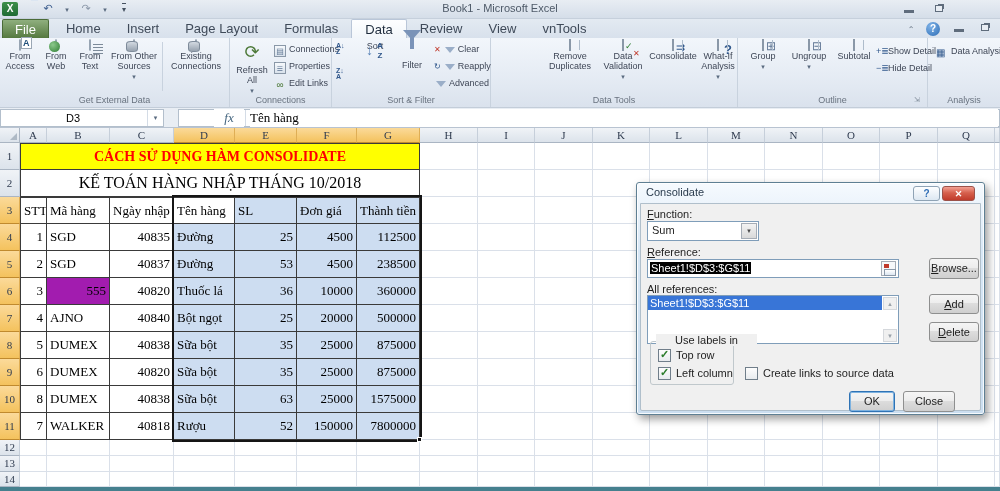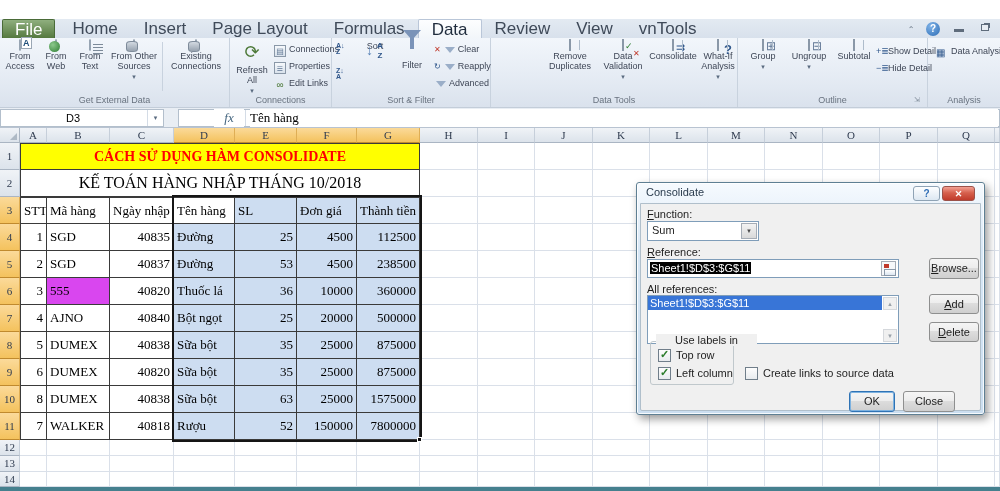--- a/index.html
+++ b/index.html
@@ -23,21 +23,21 @@
   .qat-custom::after { content:"▾"; font-size:8px; color:#44505F; border-top:1px solid #44505F; padding-top:1px; }
   .tb-title { position:absolute; left:0; right:0; top:2px; text-align:center; font-size:11px; color:#4E5A68; }
   .wbtn { position:absolute; top:2px; width:24px; height:14px; }
   .g-min { position:absolute; left:6px; top:8px; width:10px; height:3px; background:#5F6C7C; }
   .g-restore { position:absolute; left:7px; top:3px; width:8px; height:7px; border:1px solid #5F6C7C; background:#E8EDF3; box-shadow:2px -2px 0 -1px #5F6C7C; }
 
   
   .tabsrow { position:absolute; left:0; top:19px; width:1000px; height:19px;
     background:linear-gradient(#E3EAF2,#D8E1EC); }
   .tabs { position:absolute; left:2px; top:0; height:19px; display:flex; }
-  .tab { padding:0 13px; font-size:17px; color:#3F4A59; line-height:19px; }
+  .tab { padding:0 13px; font-size:13px; color:#3F4A59; line-height:19px; }
   .tab.filetab { background:linear-gradient(#8FAF7E,#55793F); color:#fff; border-radius:2px 2px 0 0;
     padding:0 12px; margin-right:4px; border:1px solid #4A6B38; border-bottom:none; }
   .tab.active { background:linear-gradient(#FDFEFF,#F2F6FA); border:1px solid #B9C6D8; border-bottom:none;
     border-radius:2px 2px 0 0; color:#1F2C3D; }
   .tr-controls { position:absolute; right:60px; top:3px; display:flex; gap:8px; align-items:center; }
   .rc-caret { width:14px; height:13px; color:#5F6C7C; font-size:8px; text-align:center; line-height:13px; }
   .rc-caret::after { content:"⌃"; }
   .rc-help { width:14px; height:14px; border-radius:50%; background:radial-gradient(circle at 35% 30%,#7FB3E8,#2E6DB5);
     color:#fff; font:bold 10px "Liberation Sans"; text-align:center; line-height:14px; }
   .rc-help::after { content:"?"; }
@@ -170,20 +170,38 @@
   .cb { display:inline-block; width:13px; height:13px; vertical-align:-3px; background:linear-gradient(#FDFDFD,#E8EBEE);
     border:1px solid #707E8A; position:relative; }
   .cb.checked::after { content:"✓"; position:absolute; left:1px; top:-2px; font:bold 11px "Liberation Sans"; color:#2C7D2C; }
   .cbl { margin-left:5px; font-size:11px; }
 </style>
 </head>
 <body>
 
 <div id="app">
 
+  <div class="titlebar">
+    <div class="qat">
+      <span class="xlogo"></span>
+      <span class="qbtn"><span class="i-save"></span></span>
+      <span class="qbtn i-undo"></span>
+      <span class="qbtn mini-arrow"></span>
+      <span class="qbtn i-redo"></span>
+      <span class="qbtn mini-arrow"></span>
+      <span class="qbtn qat-custom"></span>
+    </div>
+    <div class="tb-title">Book1 - Microsoft Excel</div>
+    <span class="wbtn" style="right:78px">
+        <span class="g-min"></span>
+      </span>
+    <span class="wbtn" style="right:48px">
+        <span class="g-restore"></span>
+      </span>
+  </div>
 
   <div class="tabsrow">
     <div class="tabs">
       <span class="tab filetab">File</span>
       <span class="tab">Home</span>
       <span class="tab">Insert</span>
       <span class="tab">Page Layout</span>
       <span class="tab">Formulas</span>
       <span class="tab active">Data</span>
       <span class="tab">Review</span>
@@ -638,21 +656,21 @@
       <div class="tc" style="left: 297px; top: 96px; width: 60px; height: 27px; line-height: 25px; background: rgb(205, 221, 241); text-align: right; z-index: 1;">4500</div>
       <div class="tc" style="left: 357px; top: 96px; width: 63px; height: 27px; line-height: 25px; background: rgb(205, 221, 241); text-align: right; z-index: 1;">112500</div>
       <div class="tc" style="left: 20px; top: 123px; width: 27px; height: 27px; line-height: 25px; background: rgb(255, 255, 255); text-align: right; z-index: 1; border-left: 1px solid rgb(58, 58, 58);">2</div>
       <div class="tc" style="left: 47px; top: 123px; width: 63px; height: 27px; line-height: 25px; background: rgb(255, 255, 255); text-align: left; z-index: 1;">SGD</div>
       <div class="tc" style="left: 110px; top: 123px; width: 64px; height: 27px; line-height: 25px; background: rgb(255, 255, 255); text-align: right; z-index: 1;">40837</div>
       <div class="tc" style="left: 174px; top: 123px; width: 61px; height: 27px; line-height: 25px; background: rgb(205, 221, 241); text-align: left; z-index: 1;">Đường</div>
       <div class="tc" style="left: 235px; top: 123px; width: 62px; height: 27px; line-height: 25px; background: rgb(205, 221, 241); text-align: right; z-index: 1;">53</div>
       <div class="tc" style="left: 297px; top: 123px; width: 60px; height: 27px; line-height: 25px; background: rgb(205, 221, 241); text-align: right; z-index: 1;">4500</div>
       <div class="tc" style="left: 357px; top: 123px; width: 63px; height: 27px; line-height: 25px; background: rgb(205, 221, 241); text-align: right; z-index: 1;">238500</div>
       <div class="tc" style="left: 20px; top: 150px; width: 27px; height: 27px; line-height: 25px; background: rgb(255, 255, 255); text-align: right; z-index: 1; border-left: 1px solid rgb(58, 58, 58);">3</div>
-      <div class="tc" style="left: 47px; top: 150px; width: 63px; height: 27px; line-height: 25px; background: #d946ef; z-index: 1;">555</div>
+      <div class="tc" style="left: 47px; top: 150px; width: 63px; height: 27px; line-height: 25px; background: #a21caf; text-align: right; z-index: 1;">555</div>
       <div class="tc" style="left: 110px; top: 150px; width: 64px; height: 27px; line-height: 25px; background: rgb(255, 255, 255); text-align: right; z-index: 1;">40820</div>
       <div class="tc" style="left: 174px; top: 150px; width: 61px; height: 27px; line-height: 25px; background: rgb(205, 221, 241); text-align: left; z-index: 1;">Thuốc lá</div>
       <div class="tc" style="left: 235px; top: 150px; width: 62px; height: 27px; line-height: 25px; background: rgb(205, 221, 241); text-align: right; z-index: 1;">36</div>
       <div class="tc" style="left: 297px; top: 150px; width: 60px; height: 27px; line-height: 25px; background: rgb(205, 221, 241); text-align: right; z-index: 1;">10000</div>
       <div class="tc" style="left: 357px; top: 150px; width: 63px; height: 27px; line-height: 25px; background: rgb(205, 221, 241); text-align: right; z-index: 1;">360000</div>
       <div class="tc" style="left: 20px; top: 177px; width: 27px; height: 27px; line-height: 25px; background: rgb(255, 255, 255); text-align: right; z-index: 1; border-left: 1px solid rgb(58, 58, 58);">4</div>
       <div class="tc" style="left: 47px; top: 177px; width: 63px; height: 27px; line-height: 25px; background: rgb(255, 255, 255); text-align: left; z-index: 1;">AJNO</div>
       <div class="tc" style="left: 110px; top: 177px; width: 64px; height: 27px; line-height: 25px; background: rgb(255, 255, 255); text-align: right; z-index: 1;">40840</div>
       <div class="tc" style="left: 174px; top: 177px; width: 61px; height: 27px; line-height: 25px; background: rgb(205, 221, 241); text-align: left; z-index: 1;">Bột ngọt</div>
       <div class="tc" style="left: 235px; top: 177px; width: 62px; height: 27px; line-height: 25px; background: rgb(205, 221, 241); text-align: right; z-index: 1;">25</div>

